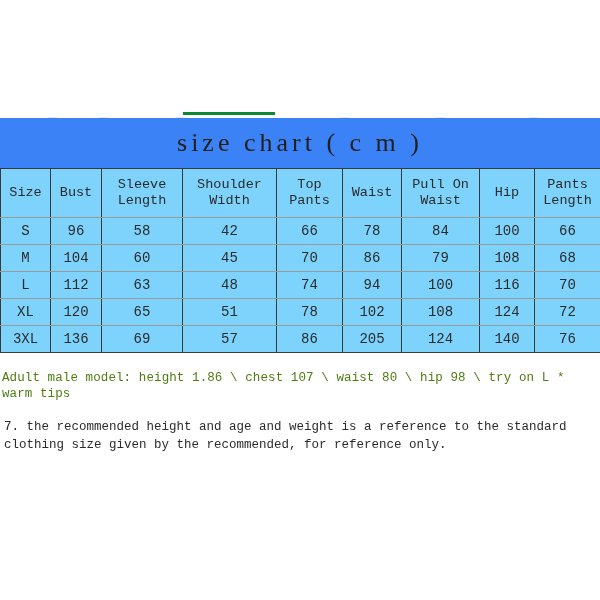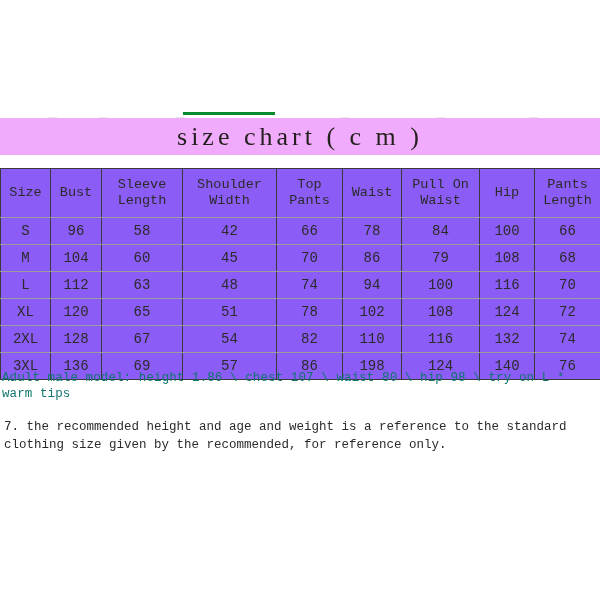--- a/index.html
+++ b/index.html
@@ -51,42 +51,42 @@
     width: 92px;
     height: 3px;
     background: #0a8a2e;
   }
 
   
   .title-band {
     position: absolute;
     top: 118px; left: 0;
     width: 600px;
-    height: 37px;
-    background: #f0abfc;
+    height: 50px;
+    background: #3b82f6;
     display: flex;
     align-items: center;
     justify-content: center;
   }
   .title-text {
     font-family: "Liberation Serif", "DejaVu Serif", serif;
     font-size: 26px;
     letter-spacing: 4px;
     color: #231f1c;
     white-space: pre;
   }
 
   
   .chart-table {
     position: absolute;
     top: 168px; left: 0;
     width: 600px;
     border-collapse: collapse;
     table-layout: fixed;
-    background: #8b5cf6;
+    background: #7dd3fc;
   }
   .chart-table td, .chart-table th {
     border: 1px solid #3a3a3a;
     border-top-color: #9a9a9a;
     border-bottom-color: #9a9a9a;
     text-align: center;
     vertical-align: middle;
     font-family: "Liberation Mono", "DejaVu Sans Mono", monospace;
     font-weight: normal;
     color: #2b2b2b;
@@ -120,21 +120,21 @@
   col.c-hip      { width: 55px; }
   col.c-pantslen { width: 66px; }
 
   
   .model-note {
     position: absolute;
     top: 370px; left: 2px;
     width: 592px;
     font-size: 12.5px;
     line-height: 16px;
-    color: #0f766e;
+    color: #4d7c0f;
     letter-spacing: 0.1px;
   }
   .notes {
     position: absolute;
     top: 418px; left: 4px;
     width: 588px;
     font-size: 12.5px;
     line-height: 18px;
     color: #2b2b2b;
   }
@@ -231,37 +231,26 @@
         <td>120</td>
         <td>65</td>
         <td>51</td>
         <td>78</td>
         <td>102</td>
         <td>108</td>
         <td>124</td>
         <td>72</td>
       </tr>
       <tr>
-        <td>2XL</td>
-        <td>128</td>
-        <td>67</td>
-        <td>54</td>
-        <td>82</td>
-        <td>110</td>
-        <td>116</td>
-        <td>132</td>
-        <td>74</td>
-      </tr>
-      <tr>
         <td>3XL</td>
         <td>136</td>
         <td>69</td>
         <td>57</td>
         <td>86</td>
-        <td>198</td>
+        <td>205</td>
         <td>124</td>
         <td>140</td>
         <td>76</td>
       </tr>
     </tbody>
   </table>
 
   <div class="model-note">Adult male model: height 1.86 \ chest 107 \ waist 80 \ hip 98 \ try on L * warm tips</div>
 
   <div class="notes">

